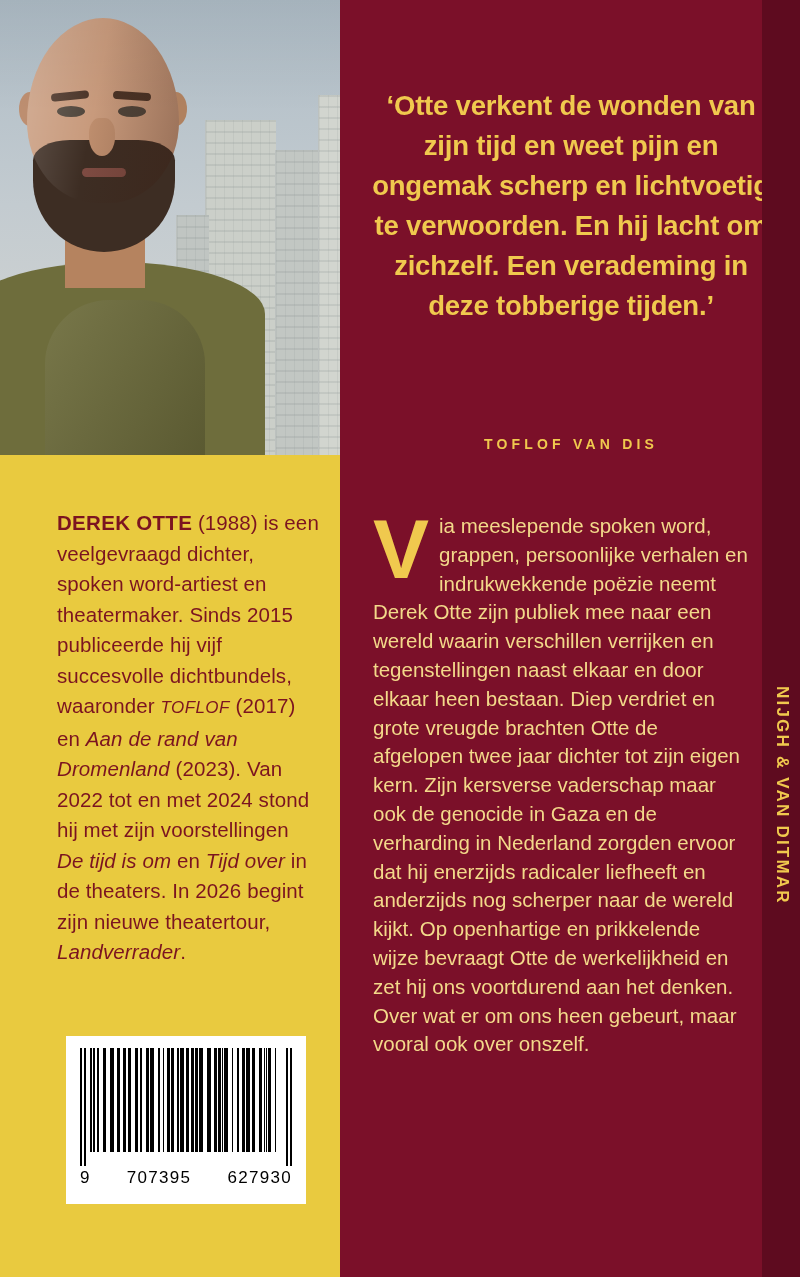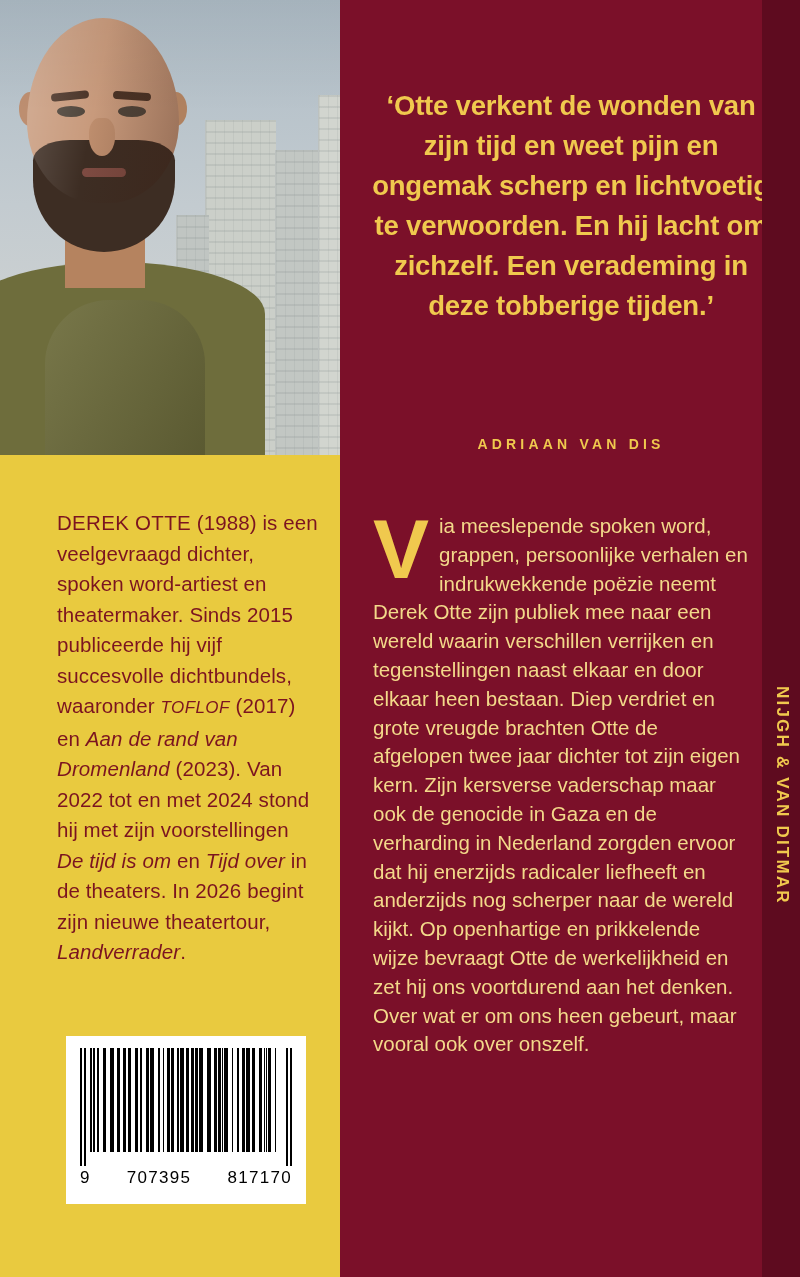--- a/index.html
+++ b/index.html
@@ -127,21 +127,21 @@
     position: absolute;
     left: 57px;
     top: 508px;
     width: 262px;
     color: #7b1420;
     font-size: 20.5px;
     line-height: 30.5px;
     letter-spacing: .1px;
   }
   .bio .name {
-    font-weight: normal;
+    font-weight: bold;
     letter-spacing: .3px;
     text-align: center;
   }
   .bio .ital { font-style: italic; text-align: right; }
   .bio .smallcap { font-style: italic; font-size: 17px; letter-spacing: .4px; }
 
   
   .barcode-box {
     position: absolute;
     left: 66px;
@@ -336,28 +336,28 @@
           <div class="bar short" style="left: 184px; width: 1px;"></div>
           <div class="bar short" style="left: 186px; width: 1px;"></div>
           <div class="bar short" style="left: 188px; width: 3px;"></div>
           <div class="bar short" style="left: 195px; width: 1px;"></div>
           <div class="bar" style="left: 206px; width: 2px;"></div>
           <div class="bar" style="left: 210px; width: 2px;"></div>
         </div>
       <div class="barcode-digits">
         <span>9</span>
         <span>707395</span>
-        <span>817170</span>
+        <span>627930</span>
       </div>
     </div>
   </div>
 
   <div class="right-col">
     <div class="quote">‘Otte verkent de wonden van zijn tijd en weet pijn en ongemak scherp en lichtvoetig te verwoorden. En hij lacht om zichzelf. Een verademing in deze tobberige tijden.’</div>
-    <div class="quote-attr">ADRIAAN VAN DIS</div>
+    <div class="quote-attr">TOFLOF VAN DIS</div>
     <div class="blurb">
       <span class="dropcap">V</span><span>ia meeslepende spoken word, grappen, persoonlijke verhalen en indrukwekkende poëzie neemt Derek Otte zijn publiek mee naar een wereld waarin verschillen verrijken en tegenstellingen naast elkaar en door elkaar heen bestaan. Diep verdriet en grote vreugde brachten Otte de afgelopen twee jaar dichter tot zijn eigen kern. Zijn kersverse vaderschap maar ook de genocide in Gaza en de verharding in Nederland zorgden ervoor dat hij enerzijds radicaler liefheeft en anderzijds nog scherper naar de wereld kijkt. Op openhartige en prikkelende wijze bevraagt Otte de werkelijkheid en zet hij ons voortdurend aan het denken. Over wat er om ons heen gebeurt, maar vooral ook over onszelf.</span>
     </div>
   </div>
 
   <div class="spine">
     <div class="spine-text">NIJGH &amp; VAN DITMAR</div>
   </div>
 
 </div>

